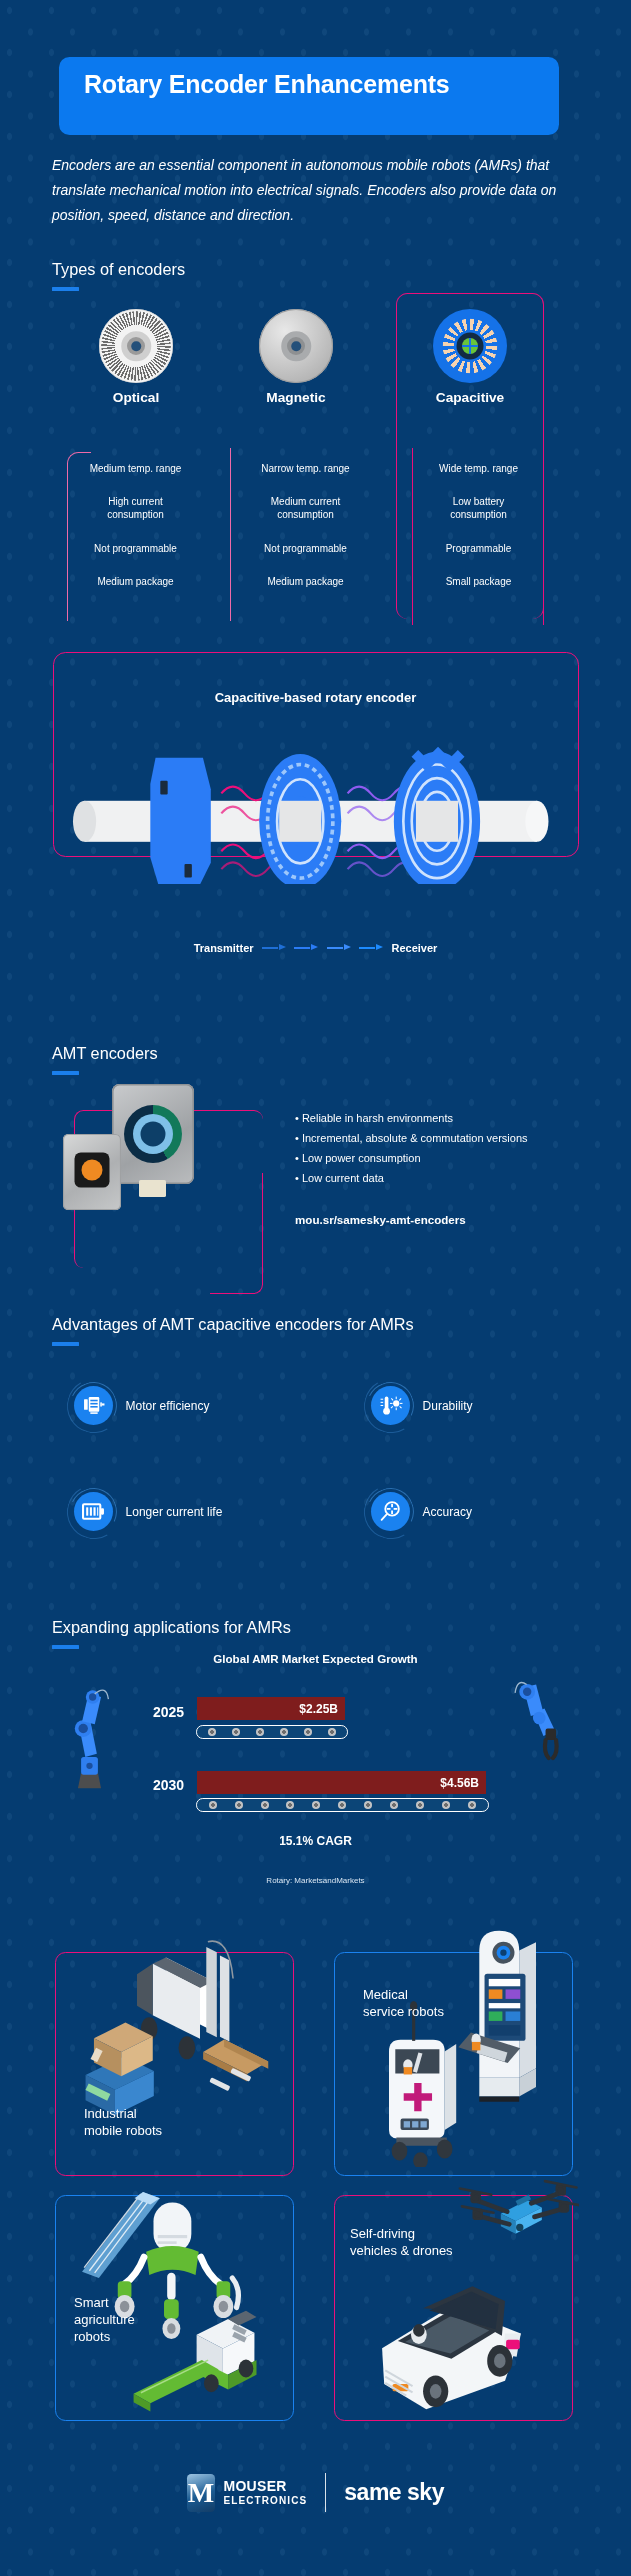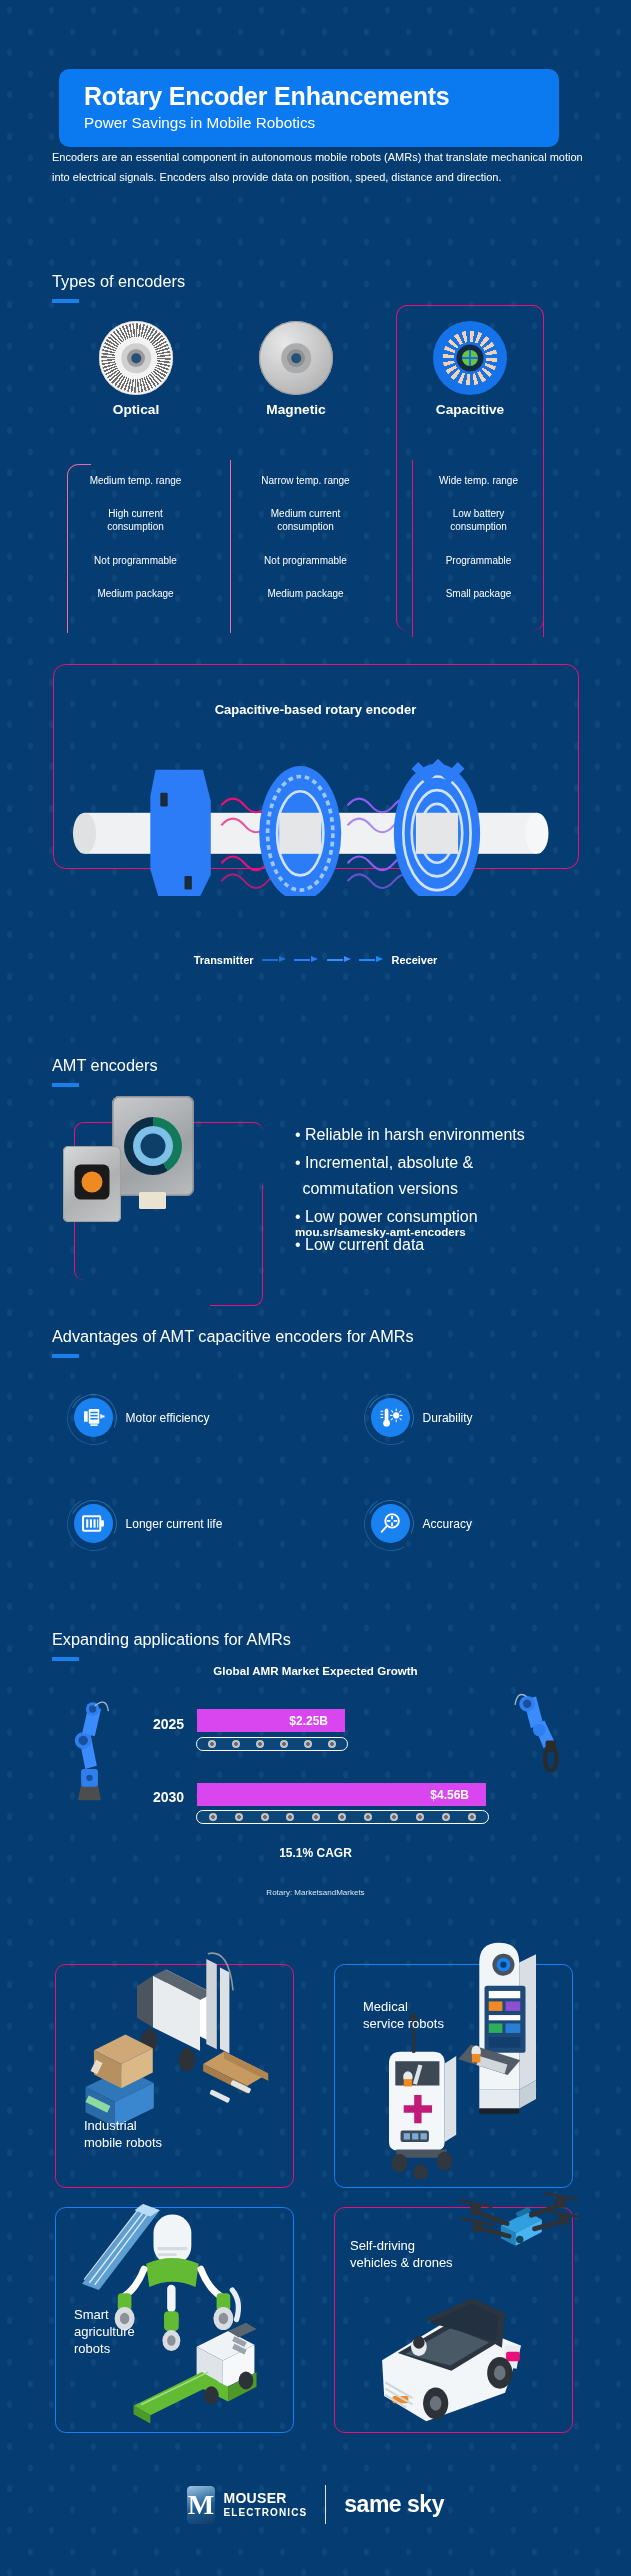--- a/index.html
+++ b/index.html
@@ -17,21 +17,20 @@
     background-color: #053c71;
     background-image:
       radial-gradient(ellipse 4.7px 6.8px at 9.5px 10.5px, rgba(120,185,235,0.085) 45%, rgba(120,185,235,0) 60%),
       radial-gradient(ellipse 4.7px 6.8px at 30.5px 32px, rgba(120,185,235,0.085) 45%, rgba(120,185,235,0) 60%);
     background-size: 42px 42px, 42px 42px;
   }
   .page {
     position: relative;
     width: 631px;
     height: 1862px;
-    margin-top: 12px;
   }
   
   .title-card {
     position: absolute;
     left: 59px; top: 57px;
     width: 500px; height: 78px;
     background: #0b79ef;
     border-radius: 10.5px;
     padding: 13.7px 25px 0 25px;
   }
@@ -45,25 +44,26 @@
   }
   .title-sub {
     color: #ffffff;
     font-size: 15.3px;
     font-weight: 400;
     margin-top: 4.7px;
     white-space: nowrap;
   }
   .intro {
     position: absolute;
-    left: 52px; top: 136px;
+    left: 52px; top: 153px;
     width: 531px;
     color: #ffffff;
-    font-size: 11px;
+    font-size: 14px;
     line-height: 1.78;
+    font-style: italic;
   }
   
   .sec-head {
     position: absolute;
     color: #ffffff;
     font-size: 16.3px;
     font-weight: 400;
     white-space: nowrap;
   }
   .sec-rule {
@@ -204,21 +204,21 @@
     border-left:7.4px solid currentColor;
   }
   
   .amt-frame {
     position:absolute;
     border:1.6px solid #ec0f7a;
     border-radius:9.5px;
   }
   .bullets {
     position:absolute; left:295px; top:1110px; width:242px;
-    color:#ffffff; font-size:16px; line-height:1.62;
+    color:#ffffff; font-size:11px; line-height:1.62;
   }
   .bullets li { list-style:none; margin-bottom:2.1px; text-indent:-7.4px; padding-left:7.4px;}
   .amt-url {
     position:absolute; left:295px; top:1213px;
     color:#ffffff; font-size:11.6px; font-weight:bold;
   }
   .enc-photo-a {
     position:absolute; left:63px; top:1134px;
     width:58px; height:76px; border-radius:5.3px;
     background: linear-gradient(145deg,#d8d9d9,#aeb0b2 55%, #c6c8c9);
@@ -281,23 +281,23 @@
   .adv-label { color:#ffffff; font-size:12px; white-space:nowrap; }
   
   .chart-title {
     position:absolute; left:0; top:1652px; width:631px; text-align:center;
     color:#ffffff; font-size:11.6px; font-weight:bold;
   }
   .bar-year {
     position:absolute; color:#ffffff; font-size:14px; font-weight:bold;
   }
   .bar-fill {
-    position:absolute; background:#d946ef; height:23px;
+    position:absolute; background:#7f1d1d; height:23px;
     display:flex; align-items:center; justify-content:flex-end;
-    padding-right:17px;
+    padding-right:7px;
   }
   .bar-val { color:#ffffff; font-size:12px; font-weight:bold; }
   .conveyor {
     position:absolute; height:13.7px;
     border:1.6px solid #ffffff; border-radius:6.8px;
     background:#0c4577;
     display:flex; align-items:center; justify-content:space-around;
     padding:0 2.6px;
   }
   .roller {
@@ -347,21 +347,20 @@
   .samesky { color:#ffffff; font-size:23px; font-weight:bold; letter-spacing:-0.5px; }
   svg { display:block; }
 </style>
 </head>
 <body>
 
 <div class="page">
 
   <div class="title-card">
     <div class="title-main">Rotary Encoder Enhancements</div>
-    <div class="title-sub">Power Savings in Mobile Robotics</div>
   </div>
   <div class="intro">Encoders are an essential component in autonomous mobile robots (AMRs) that translate mechanical motion into electrical signals. Encoders also provide data on position, speed, distance and direction.</div>
 
   <div class="sec-head" style="left:52px; top:260px;">Types of encoders</div>
   <div class="sec-rule" style="left:52px; top:287px;"></div>
 
   <div class="hl-frame" style="left:396px; top:293px; width:148px; height:326px; border-bottom:none;"></div>
 
   <div class="enc-row">
     <div class="enc-item" style="left:73px; top:309px;">

